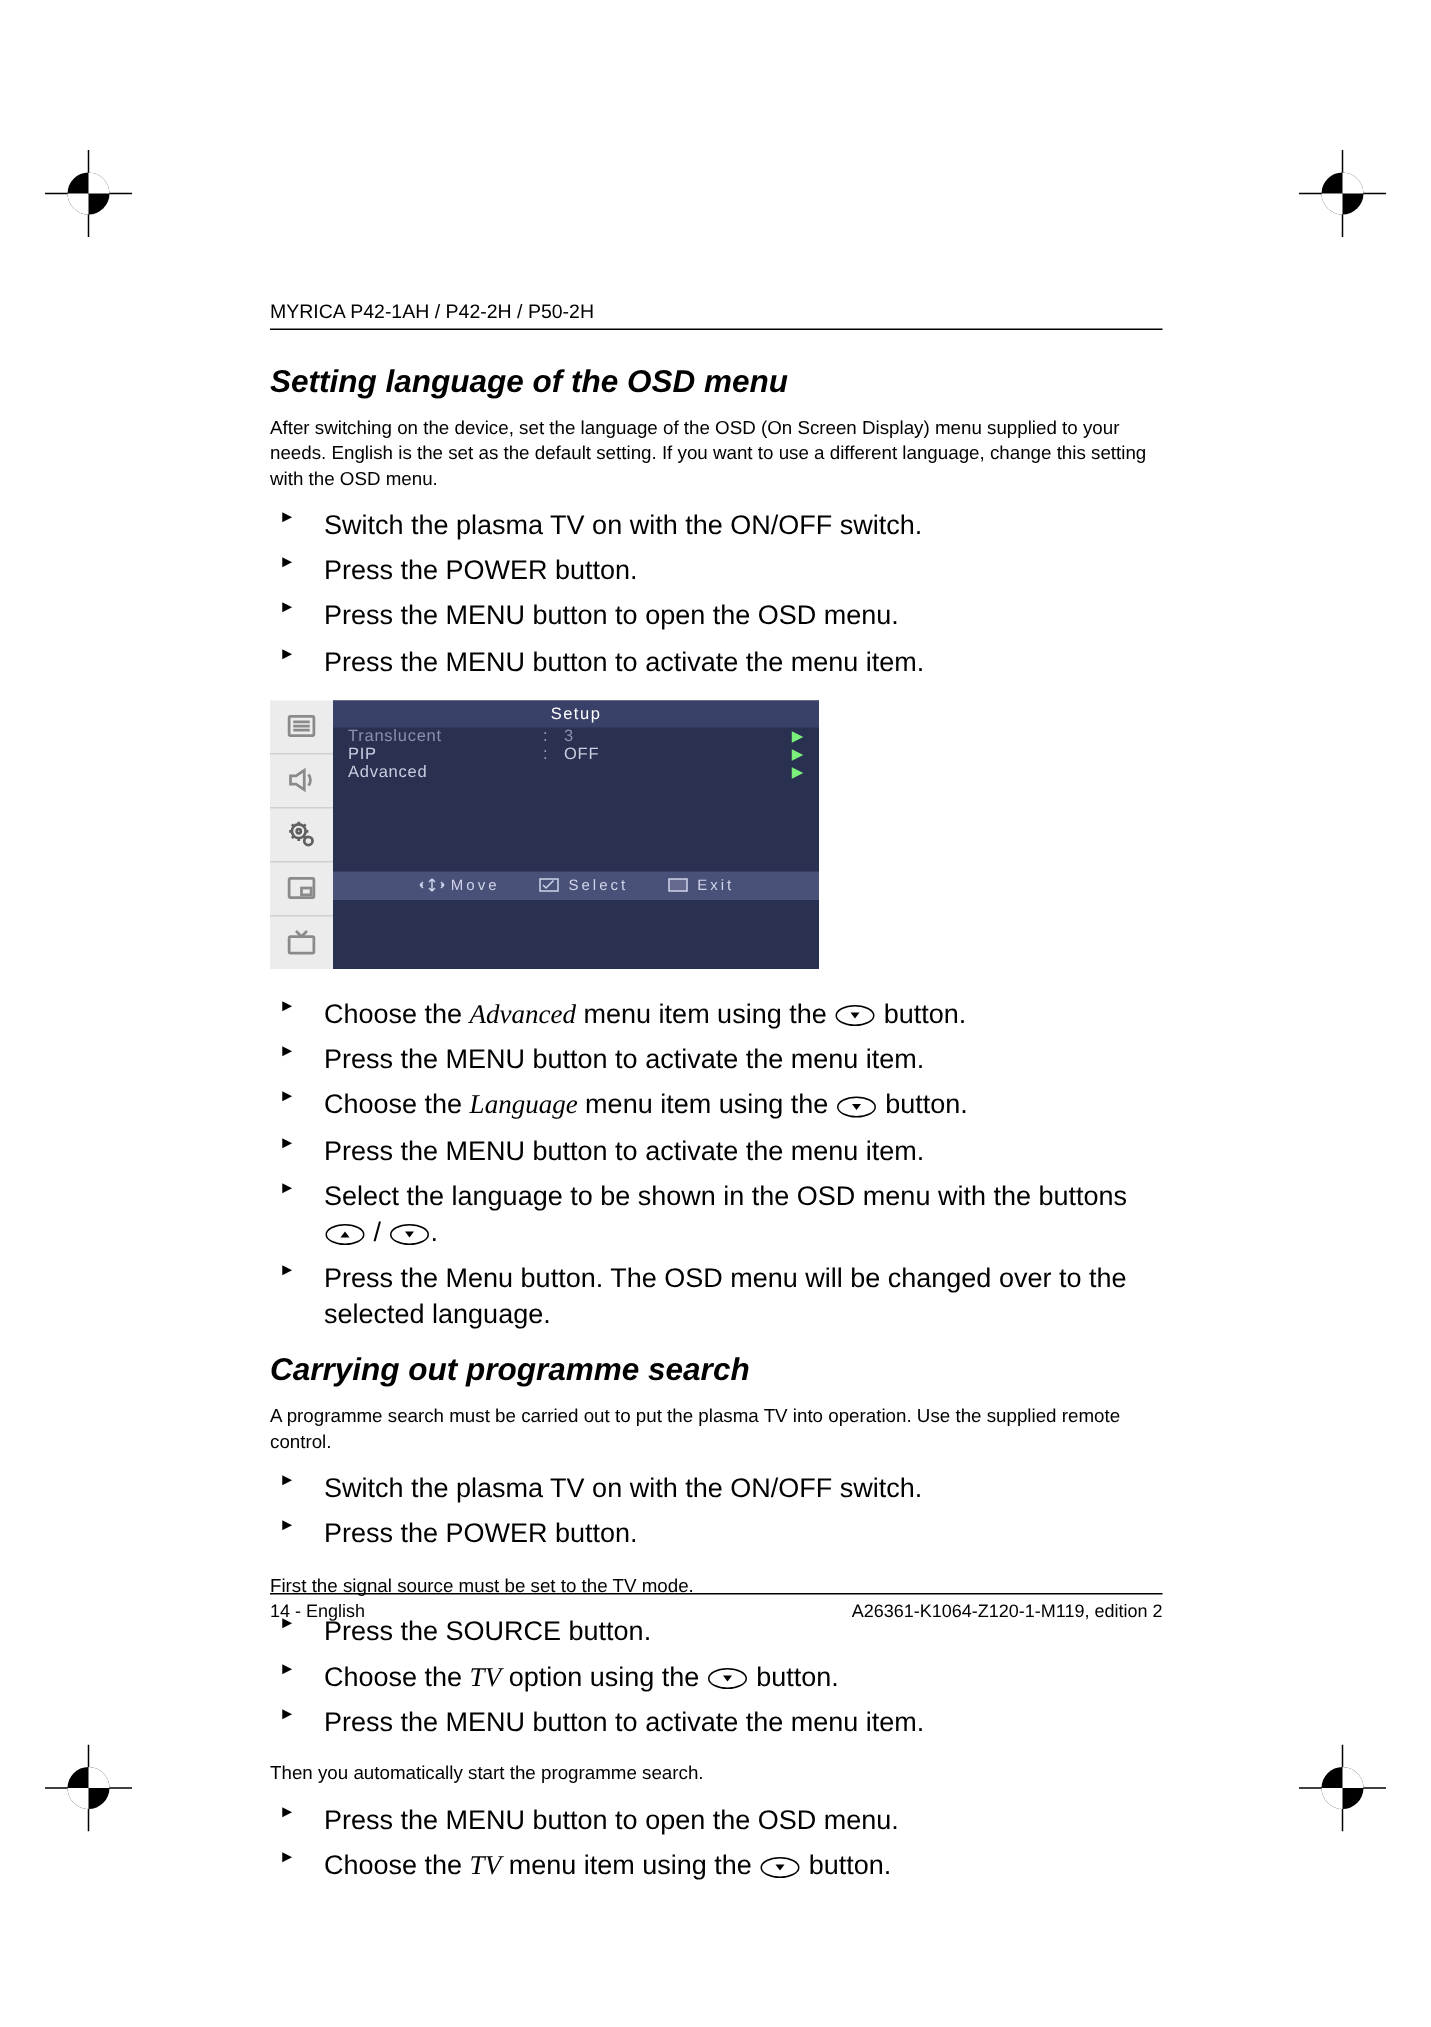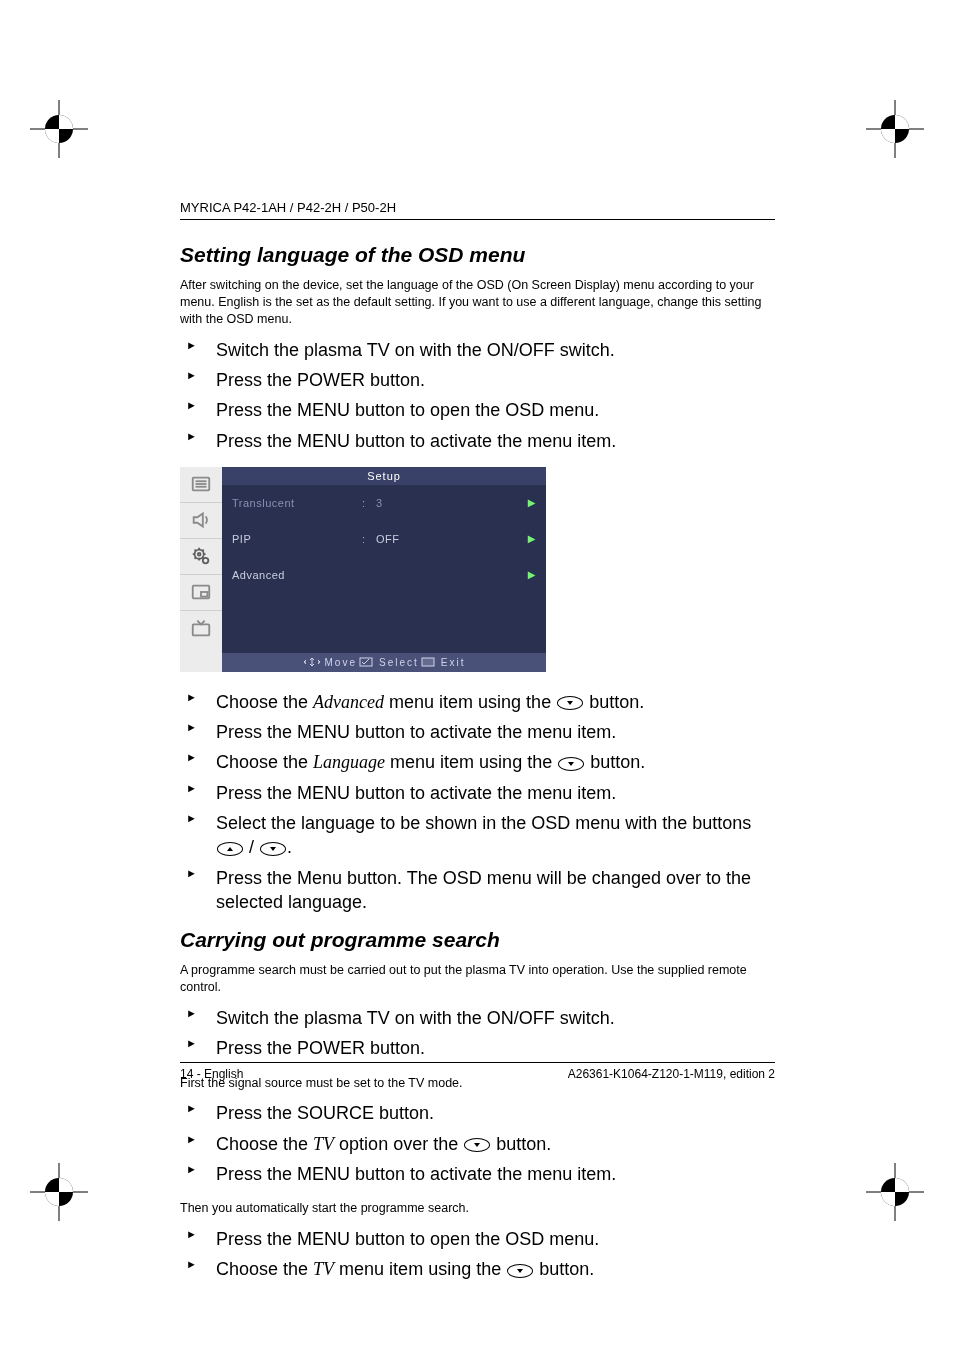--- a/index.html
+++ b/index.html
@@ -126,35 +126,36 @@
     background: #3a4168;
     color: #fff;
     text-align: center;
     padding: 3px 0;
     font-size: 11px;
     letter-spacing: 1px;
   }
   .osd-row {
     display: flex;
     align-items: center;
-    padding: 12px 10px;
+    padding: 0 10px;
     font-size: 11px;
     letter-spacing: 0.5px;
   }
   .osd-row .label { width: 130px; }
   .osd-row .sep { width: 14px; color: #9aa0c0; }
   .osd-row .val { flex: 1; }
   .osd-row .arrow { color: #7af07a; font-size: 10px; }
   .osd-row.muted { color: #8a90b0; }
   .osd-gap { height: 60px; }
   .osd-footer {
     background: #4a5178;
     display: flex;
     align-items: center;
     justify-content: center;
+    gap: 24px;
     padding: 4px 0;
     font-size: 10px;
     letter-spacing: 2px;
     color: #d0d4ea;
     text-align: right;
   }
   .osd-footer .grp { display: flex; align-items: center; gap: 4px; }
   .osd-footer svg { width: 18px; height: 10px; }
 
   .footer {
@@ -207,21 +208,21 @@
       <path d="M29 15 A14 14 0 0 1 43 29 L29 29 Z" fill="#fff"></path>
       <path d="M29 43 A14 14 0 0 1 15 29 L29 29 Z" fill="#fff"></path>
     </svg>
 </div>
 
 <div class="page">
 
   <div class="header-line">MYRICA P42-1AH / P42-2H / P50-2H</div>
 
   <h2>Setting language of the OSD menu</h2>
-  <p class="intro">After switching on the device, set the language of the OSD (On Screen Display) menu according to your menu. English is the set as the default setting. If you want to use a different language, change this setting with the OSD menu.</p>
+  <p class="intro">After switching on the device, set the language of the OSD (On Screen Display) menu supplied to your needs. English is the set as the default setting. If you want to use a different language, change this setting with the OSD menu.</p>
 
   <ul class="steps">
     <li>Switch the plasma TV on with the ON/OFF switch.</li>
     <li>Press the POWER button.</li>
     <li>Press the MENU button to open the OSD menu.</li>
     <li>Press the MENU button to activate the menu item.</li>
   </ul>
 
   <div class="osd">
     <div class="osd-side">
@@ -324,21 +325,21 @@
   <p class="intro">A programme search must be carried out to put the plasma TV into operation. Use the supplied remote control.</p>
 
   <ul class="steps">
     <li>Switch the plasma TV on with the ON/OFF switch.</li>
     <li>Press the POWER button.</li>
   </ul>
   <p class="intro">First the signal source must be set to the TV mode.</p>
   <ul class="steps">
     <li>Press the SOURCE button.</li>
     <li>
-      <span>Choose the </span><span class="italic">TV</span><span> option over the </span><span class="oval-btn"><span class="tri-down"></span></span><span> button.</span>
+      <span>Choose the </span><span class="italic">TV</span><span> option using the </span><span class="oval-btn"><span class="tri-down"></span></span><span> button.</span>
     </li>
     <li>Press the MENU button to activate the menu item.</li>
   </ul>
   <p class="intro">Then you automatically start the programme search.</p>
   <ul class="steps">
     <li>Press the MENU button to open the OSD menu.</li>
     <li>
       <span>Choose the </span><span class="italic">TV</span><span> menu item using the </span><span class="oval-btn"><span class="tri-down"></span></span><span> button.</span>
     </li>
   </ul>

